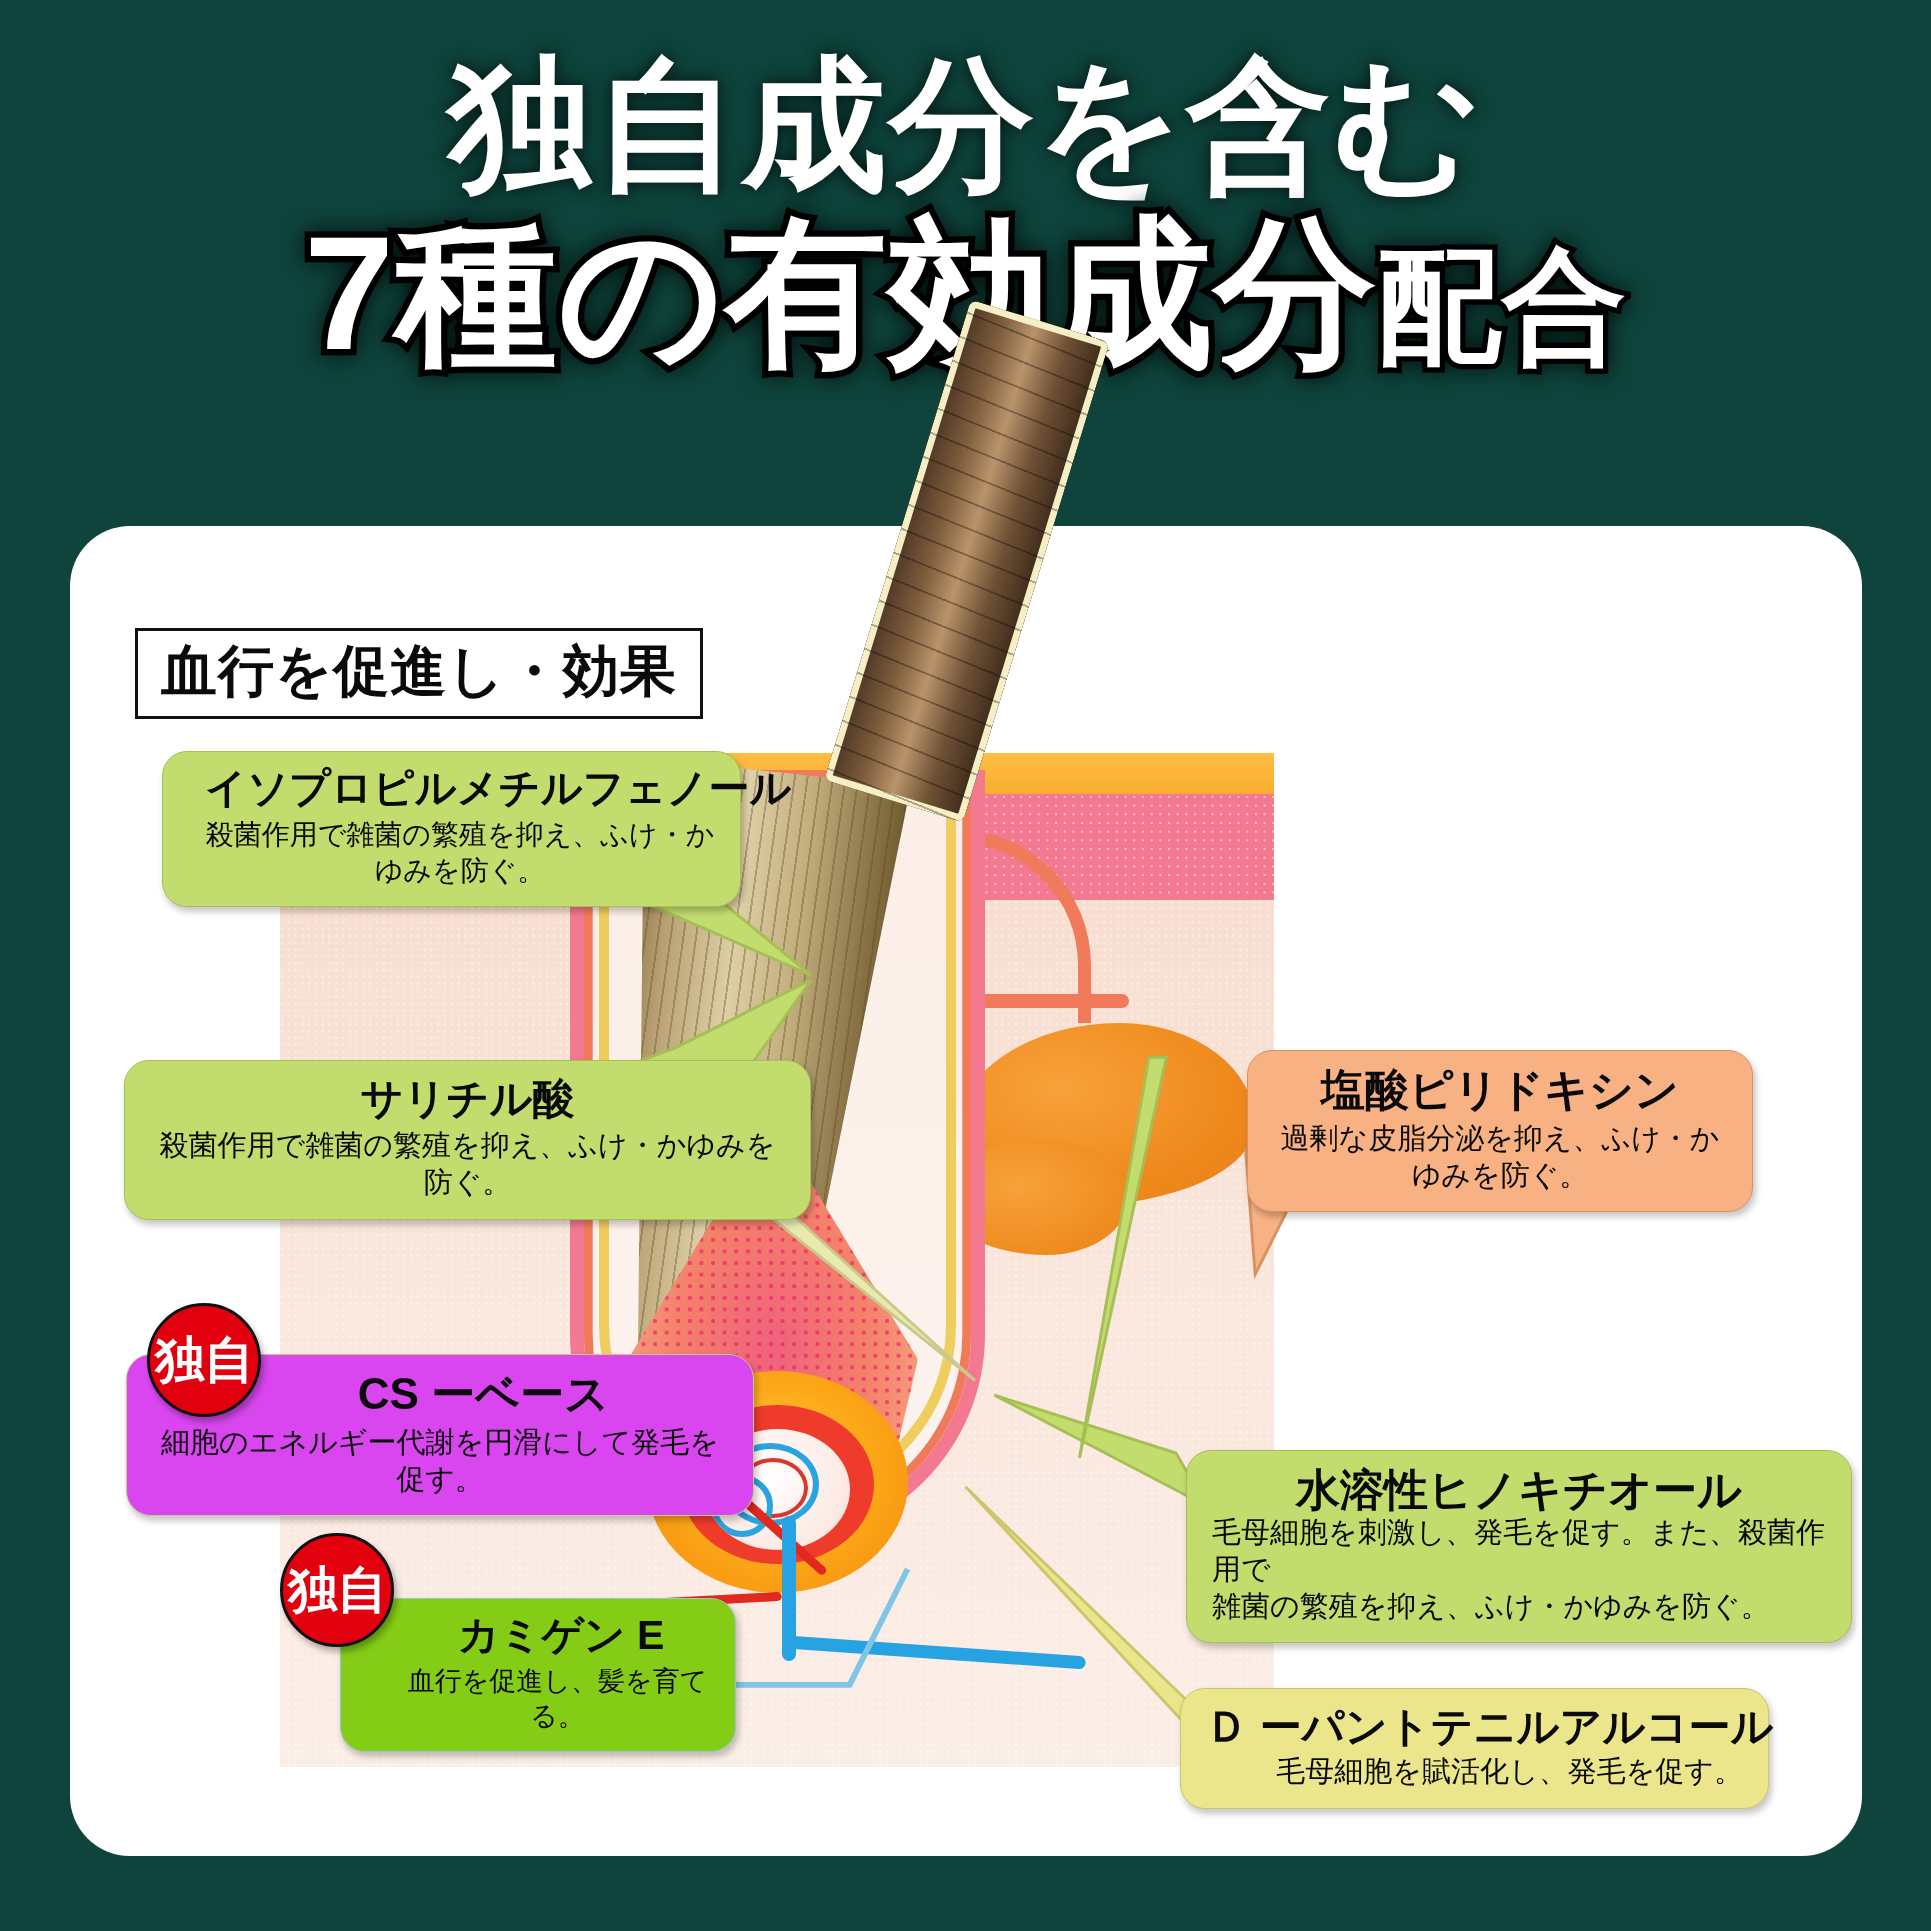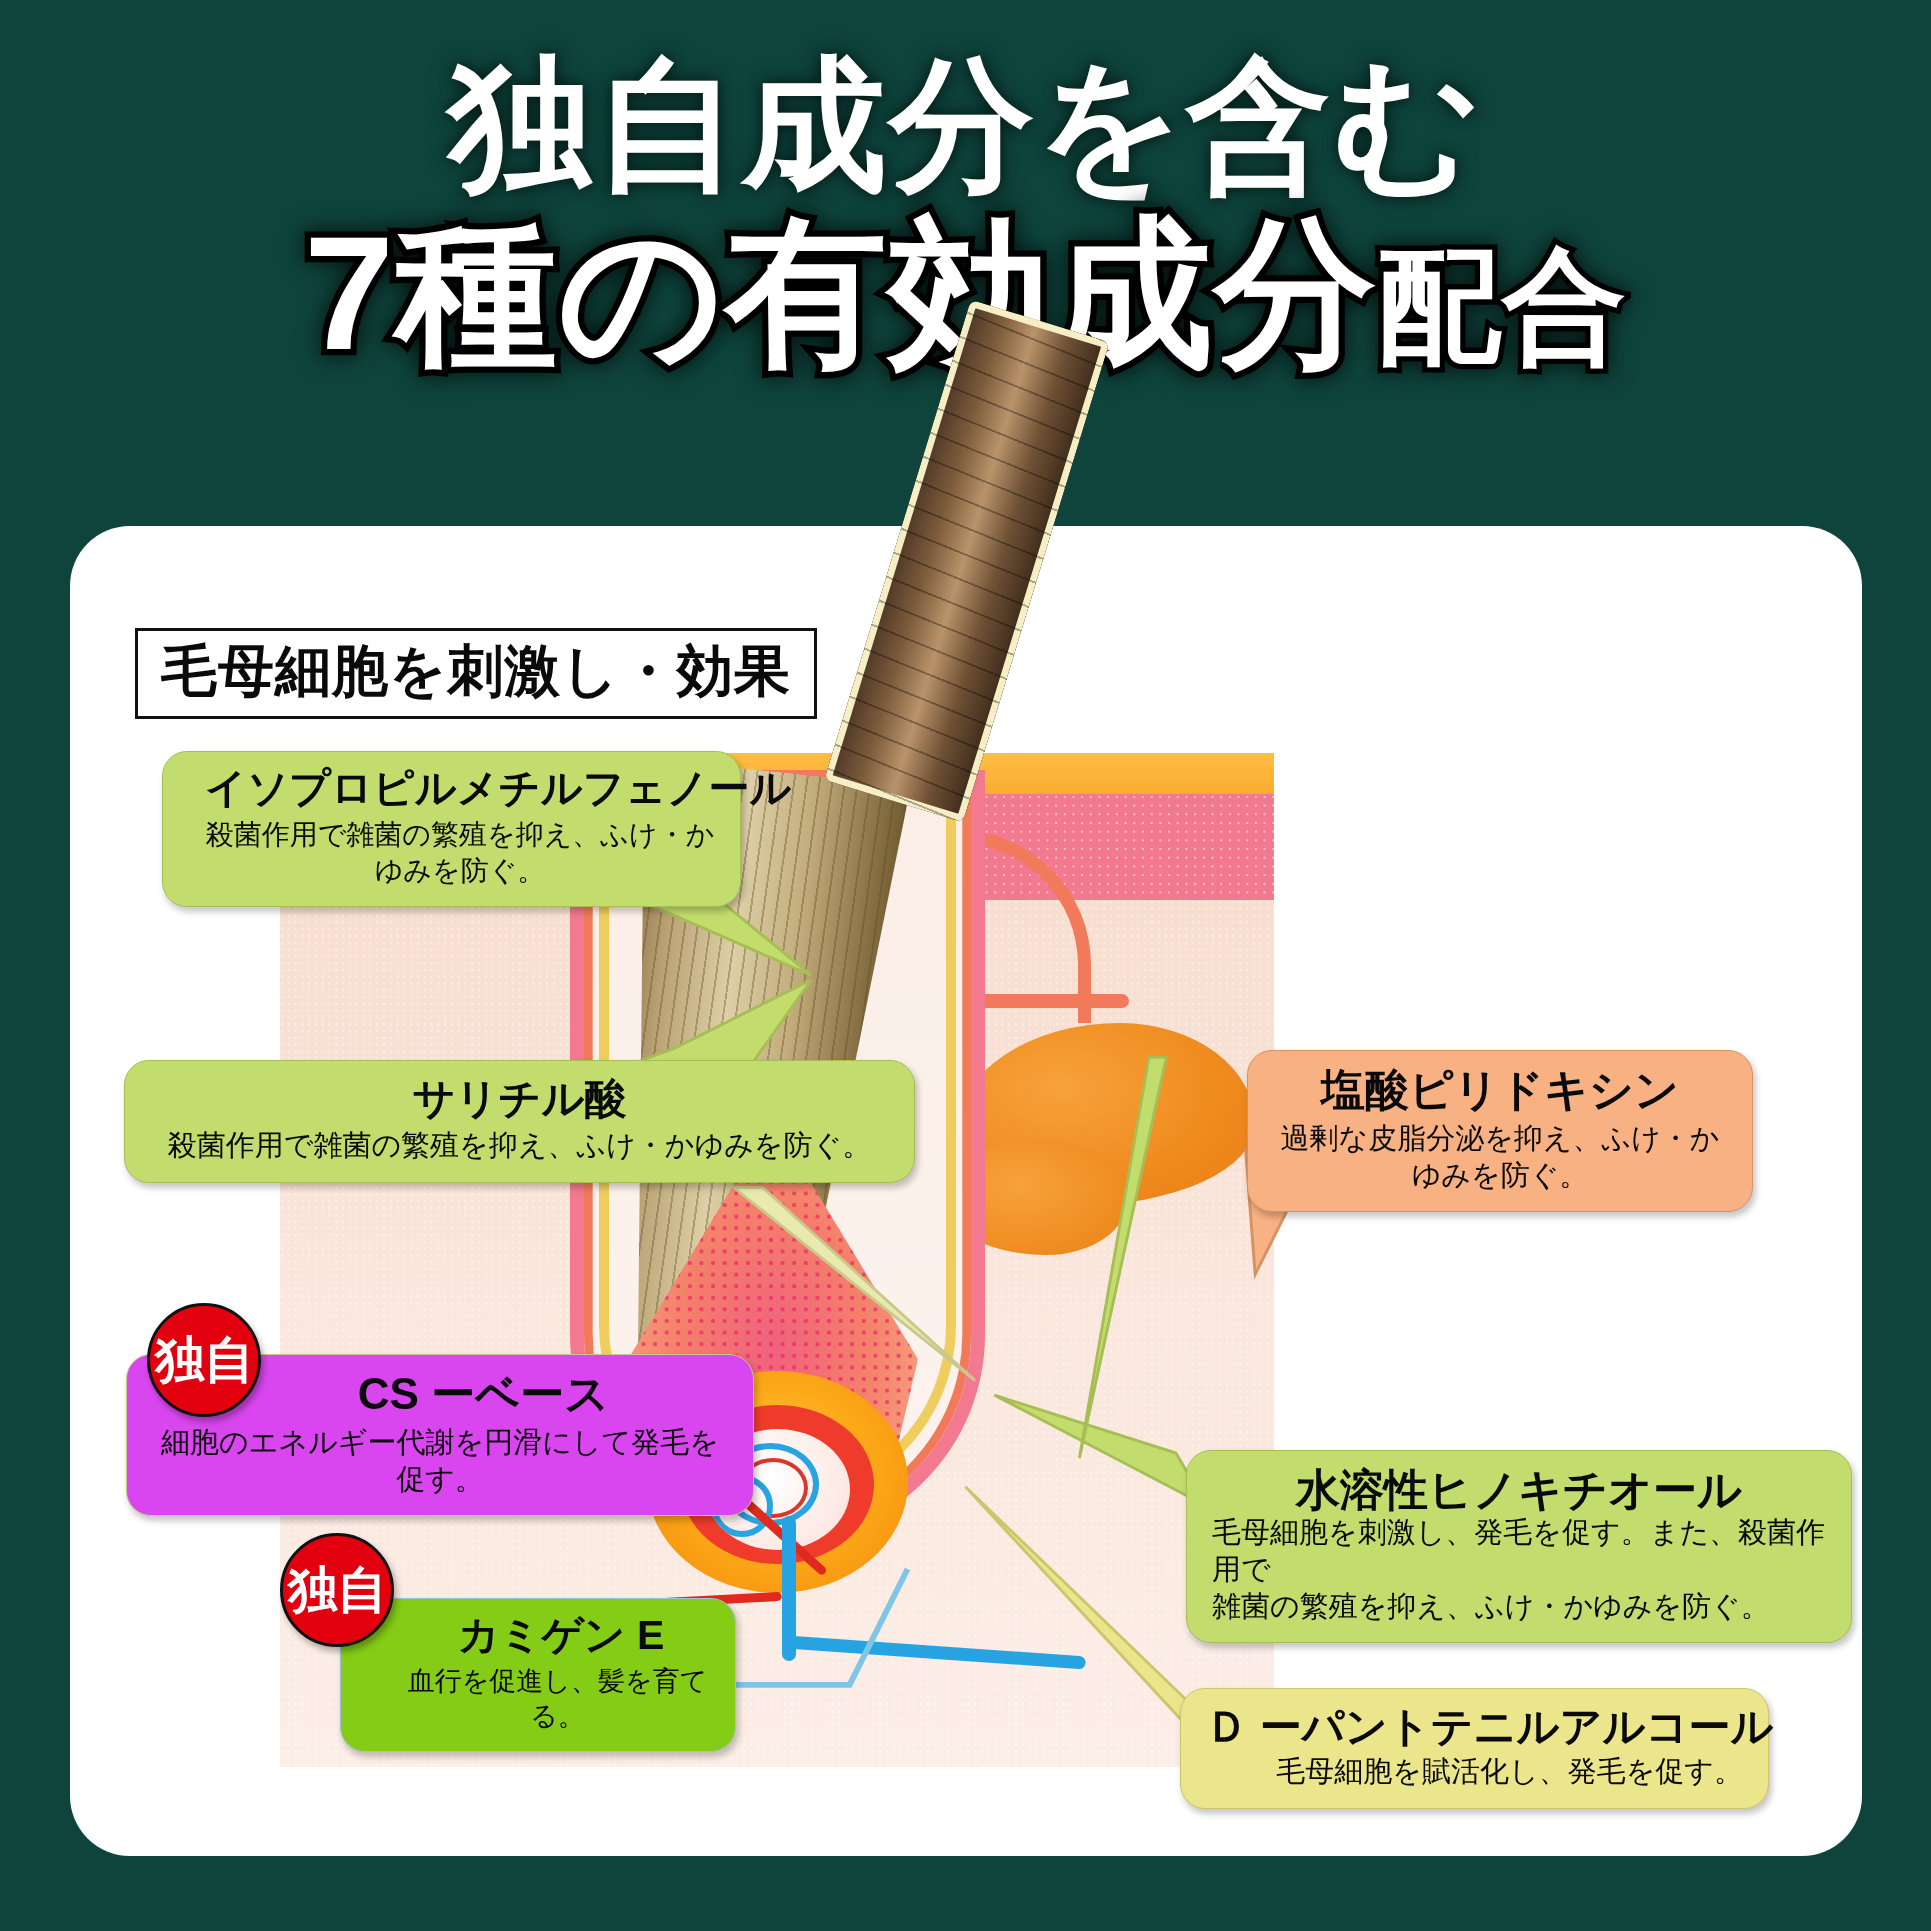--- a/index.html
+++ b/index.html
@@ -214,21 +214,21 @@
 <div id="root">
 
   <div class="headline">
     <div class="hl1">独自成分を含む</div>
     <div class="hl2"><span>7種の有効成分</span><span class="small">配合</span></div>
   </div>
 
   <div class="card"></div>
 
   <div class="titlebox">
-    <span>毛母細胞を刺激し・効果</span>
+    <span>血行を促進し・効果</span>
   </div>
 
   <div class="illus">
     <div class="skin-top"></div>
     <div class="skin-derm"></div>
     <div class="skin-hypo"></div>
 
     <div class="duct-arc"></div>
     <div class="gland-duct"></div>
     <div class="gland"></div>
@@ -273,21 +273,21 @@
     <polygon points="1190,1095 1208,1095 1118,1510" fill="#c2dd6e" stroke="#a7be55" stroke-width="3"></polygon>
 
     <polygon points="1228,1760 1250,1810 1000,1540" fill="#ebe58c" stroke="#cbc56c" stroke-width="3"></polygon>
   </svg>
 
   <div class="callout c-green" style="left:162px; top:751px; width:579px;padding-left:42px;">
     <div class="ttl" style="font-size:41px;">イソプロピルメチルフェノール</div>
     <div class="dsc" style="font-size:28px; margin-top:5.8px;">殺菌作用で雑菌の繁殖を抑え、ふけ・かゆみを防ぐ。</div>
   </div>
 
-  <div class="callout c-green" style="left:124px; top:1060px; width:791px;">
+  <div class="callout c-green" style="left:124px; top:1060px; width:687px;">
     <div class="ttl" style="font-size:42px;">サリチル酸</div>
     <div class="dsc" style="font-size:29px; margin-top:5.8px;">殺菌作用で雑菌の繁殖を抑え、ふけ・かゆみを防ぐ。</div>
   </div>
 
   <div class="callout c-orange" style="left:1247px; top:1050px; width:506px;">
     <div class="ttl" style="font-size:44px;">塩酸ピリドキシン</div>
     <div class="dsc" style="font-size:29px; margin-top:5.8px;">過剰な皮脂分泌を抑え、ふけ・かゆみを防ぐ。</div>
   </div>
 
   <div class="badge" style="left:147px; top:1303px;">

